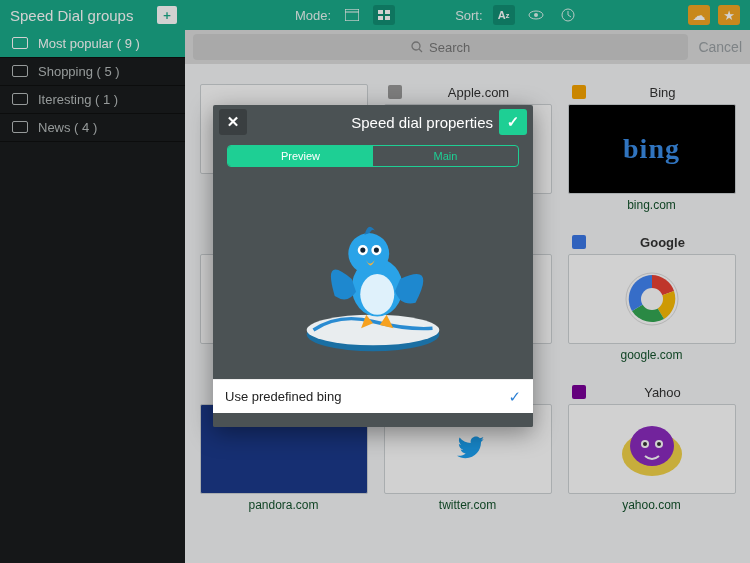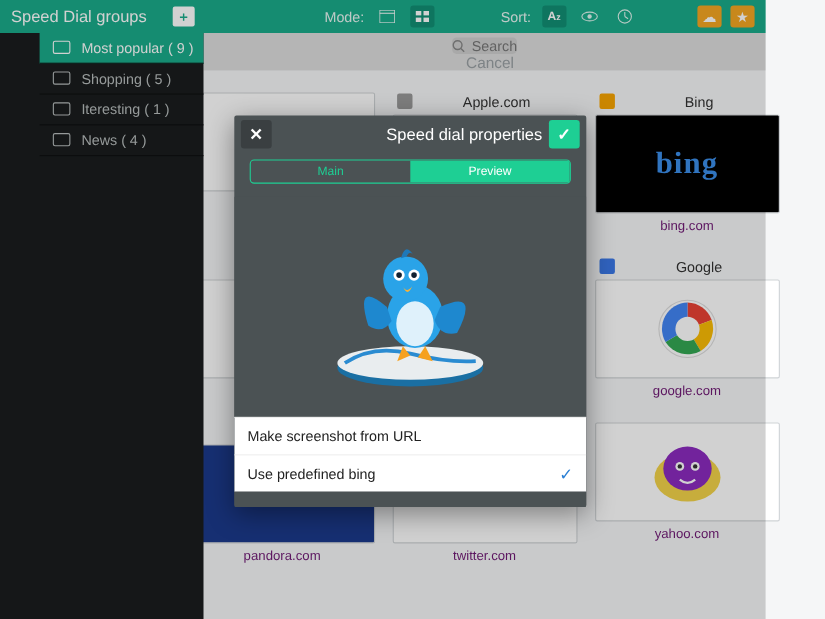--- a/index.html
+++ b/index.html
@@ -1,56 +1,56 @@
 <!DOCTYPE html>
 <html><head>
 <meta charset="utf-8">
 <style>
   * { box-sizing: border-box; margin: 0; padding: 0; font-family: -apple-system, Helvetica, Arial, sans-serif; }
   html, body { width: 750px; height: 563px; overflow: hidden; background: #f5f6f7; }
-  .app { width: 696px; height: 563px; position: relative; }
+  .app { width: 750px; height: 563px; position: relative; }
   .topbar {
     height: 30px; background: #1aab8a; display: flex; align-items: center;
     color: #fff; font-size: 13px; position: relative; z-index: 2;
   }
   .topbar .sd-title { width: 185px; padding-left: 10px; display: flex; align-items: center; gap: 8px; font-size: 15px; font-weight: 300; }
   .topbar .sd-title .add-group { width: 20px; height: 18px; background: #fff; border-radius: 2px; display:flex; align-items:center; justify-content:center; color:#1aab8a; font-size:12px; font-weight:bold; margin-left:auto; margin-right:8px;}
   .topbar .mode-area { display:flex; align-items:center; gap:10px; margin-left: 110px; }
   .topbar .mode-label, .topbar .sort-label { opacity: .9; font-weight:300;}
   .topbar .mode-icon, .topbar .sort-icon { width:22px; height:20px; display:flex; align-items:center; justify-content:center; border-radius:3px; }
   .topbar .mode-icon.active, .topbar .sort-icon.active { background:#128f74; }
   .topbar .sort-area { display:flex; align-items:center; gap:10px; margin-left:60px;}
   .topbar .right-icons { margin-left:auto; display:flex; gap:8px; padding-right:10px;}
   .topbar .right-icons .ri { width:22px; height:20px; border-radius:3px; background:#f5a623; display:flex; align-items:center; justify-content:center; color:#fff; font-size:13px;}
   .searchrow {
     position:absolute; top:30px; left:185px; right:0; height:34px;
-    display:flex; align-items:center; padding:4px 8px; background:#ddd; z-index:1;flex-direction:column;
+    display:flex; align-items:center; padding:4px 8px; background:#ddd; z-index:1;
   }
   .searchrow .search-box {
     flex:1; height:26px; background:#cfcfcf; border-radius:4px;
     display:flex; align-items:center; justify-content:center; color:#777; font-size:13px; gap:6px;
   }
   .searchrow .cancel { color:#9aa0a4; margin-left:10px; font-size:14px;}
   .sidebar {
     position:absolute; top:30px; left:0; width:185px; bottom:0;
     background:#1a1d1e; z-index:2;
   }
-  .sidebar .group { height:28px; display:flex; align-items:center; gap:10px; padding-left:12px; color:#b7bcbc; font-size:13px; border-bottom:1px solid #0f1111; cursor:pointer;margin-left:36px;}
+  .sidebar .group { height:28px; display:flex; align-items:center; gap:10px; padding-left:12px; color:#b7bcbc; font-size:13px; border-bottom:1px solid #0f1111; cursor:pointer;}
   .sidebar .group.active { background:#1aab8a; color:#fff; }
   .sidebar .folder-icon { width:16px; height:12px; border:1.5px solid currentColor; border-radius:2px; position:relative; top:-1px;}
   .main {
     position:absolute; top:64px; left:185px; right:0; bottom:0;
     background:#f6f7f8; padding:18px 12px;
   }
   .grid { display:grid; grid-template-columns: repeat(3, 168px); gap:20px 16px; justify-content:center;}
   .tile { width:168px; }
   .tile .th { height:20px; display:flex; align-items:center; gap:8px; padding:0 4px; color:#333; font-size:13px;}
   .tile .th .fav { width:14px; height:14px; border-radius:2px;}
   .tile .imgbox { width:168px; height:90px; background:#fff; border:1px solid #cfd3d6; border-radius:2px; margin-top:2px; display:flex; align-items:center; justify-content:center; overflow:hidden;}
-  .tile .caption { text-align:center; font-size:12px; color:#701a75; margin-top:4px;}
+  .tile .caption { text-align:center; font-size:12px; color:#14532d; margin-top:4px;}
   .overlay {
     position:absolute; inset:0; background:rgba(0,0,0,.18); z-index:5;
   }
   .modal {
     position:absolute; left:213px; top:105px; width:320px; z-index:6;
     background:#4b5254; border-radius:2px; box-shadow:0 6px 24px rgba(0,0,0,.4);
     overflow:hidden;
   }
   .modal .mh { height:34px; display:flex; align-items:center; color:#fff; font-size:15px; font-weight:300; position:relative;}
   .modal .mh .mtitle { flex:1; text-align:right;}
@@ -177,21 +177,21 @@
           <div class="th"></div>
           <div class="imgbox"></div>
         </div>
     <div class="tile">
           <div class="th"></div>
           <div class="imgbox"></div>
         </div>
     <div class="tile">
       <div class="th">
             <span class="fav google"></span>
-            <span style="margin:4px auto;">Google</span>
+            <span style="margin:4px auto;font-weight:bold;">Google</span>
           </div>
       <div class="imgbox">
         <svg width="60" height="60">
               <circle cx="30" cy="30" r="26" fill="#fff" stroke="#ddd"></circle>
               <path d="M30 6 A24 24 0 0 1 52 22 L30 30 Z" fill="#ea4335"></path>
               <path d="M52 22 A24 24 0 0 1 42 50 L30 30 Z" fill="#fbbc05"></path>
               <path d="M42 50 A24 24 0 0 1 10 42 L30 30 Z" fill="#34a853"></path>
               <path d="M10 42 A24 24 0 0 1 30 6 L30 30 Z" fill="#4285f4"></path>
               <circle cx="30" cy="30" r="11" fill="#fff"></circle>
             </svg>
@@ -207,20 +207,24 @@
     <div class="tile">
       <div class="th"></div>
       <div class="imgbox">
         <svg width="40" height="40">
               <path d="M36 10c-1 .5-2 .8-3 .9 1-.7 1.9-1.8 2.3-3-1 .6-2.2 1-3.4 1.3-1-1-2.4-1.7-3.9-1.7-3 0-5.4 2.4-5.4 5.4 0 .4 0 .8.1 1.2-4.5-.2-8.5-2.4-11.1-5.6-.5.8-.7 1.8-.7 2.8 0 1.9 1 3.5 2.4 4.5-.9 0-1.7-.3-2.4-.7v.1c0 2.6 1.9 4.8 4.3 5.3-.5.1-1 .2-1.5.2-.4 0-.7 0-1.1-.1.7 2.2 2.7 3.7 5.1 3.8-1.9 1.5-4.2 2.3-6.8 2.3H9c2.4 1.6 5.3 2.5 8.4 2.5 10.1 0 15.6-8.3 15.6-15.6v-.7c1.1-.8 2-1.7 2.8-2.8z" fill="#1da1f2"></path>
             </svg>
       </div>
       <div class="caption">twitter.com</div>
     </div>
     <div class="tile">
+      <div class="th">
+            <span class="fav yahoo"></span>
+            <span style="margin:0 auto;">Yahoo</span>
+          </div>
       <div class="imgbox">
         <svg width="70" height="70">
               <ellipse cx="35" cy="40" rx="30" ry="22" fill="#f3d34a"></ellipse>
               <ellipse cx="35" cy="32" rx="22" ry="20" fill="#8b2bbf"></ellipse>
               <circle cx="28" cy="30" r="4" fill="#fff"></circle>
               <circle cx="42" cy="30" r="4" fill="#fff"></circle>
               <circle cx="28" cy="30" r="2" fill="#333"></circle>
               <circle cx="42" cy="30" r="2" fill="#333"></circle>
               <path d="M28 42 Q35 48 42 42" stroke="#fff" stroke-width="2" fill="none"></path>
             </svg>
@@ -231,22 +235,22 @@
 </div>
 
 <div class="overlay"></div>
 <div class="modal">
   <div class="mh">
     <div class="mx">✕</div>
     <div class="mtitle">Speed dial properties</div>
     <div class="mok">✓</div>
   </div>
   <div class="tabs">
+    <div class="tab active">Preview</div>
     <div class="tab">Main</div>
-    <div class="tab active">Preview</div>
   </div>
   <div class="preview">
 
     <svg class="bird-surf" viewBox="0 0 200 200">
       <ellipse cx="100" cy="165" rx="78" ry="20" fill="#1a6fa3"></ellipse>
       <ellipse cx="100" cy="160" rx="78" ry="18" fill="#e9edef"></ellipse>
       <path d="M30 160 Q60 140 100 150 Q140 160 170 158" stroke="#2a8bd1" stroke-width="4" fill="none"></path>
 
       <ellipse cx="105" cy="110" rx="30" ry="34" fill="#2aa3e8"></ellipse>
       <ellipse cx="105" cy="118" rx="20" ry="24" fill="#dff1fb"></ellipse>
@@ -262,23 +266,20 @@
       <path d="M132 100 Q175 80 150 128 Q132 132 126 114 Z" fill="#1e88cf"></path>
 
       <path d="M90 48 Q95 30 104 46 Q100 38 96 46 Z" fill="#1e78b8"></path>
 
       <path d="M92 142 L86 158 L100 152 Z" fill="#f6a11f"></path>
       <path d="M116 142 L124 158 L108 154 Z" fill="#f6a11f"></path>
     </svg>
   </div>
   <div class="options">
     <div class="opt">
-      <span>Make screenshot from URL</span>
-    </div>
-    <div class="opt">
       <span>Use predefined bing</span>
       <span class="check">✓</span>
     </div>
   </div>
   <div class="foot"></div>
 </div>
 
 </div>
 
 </body></html>

